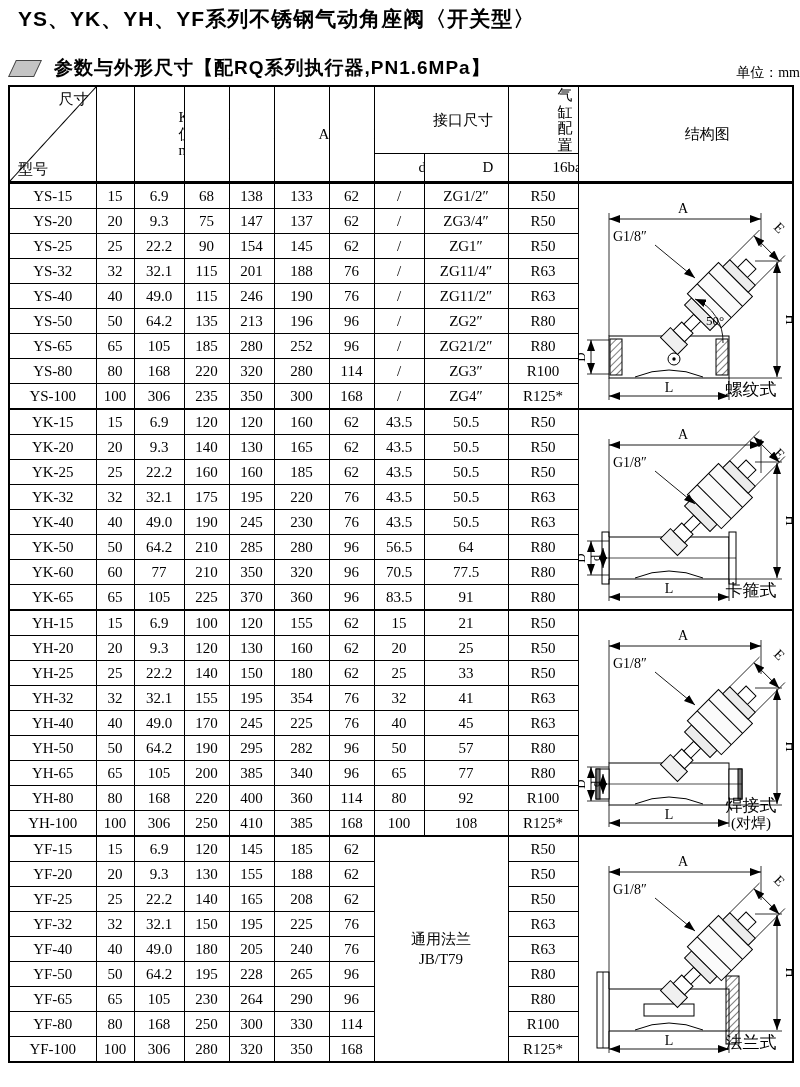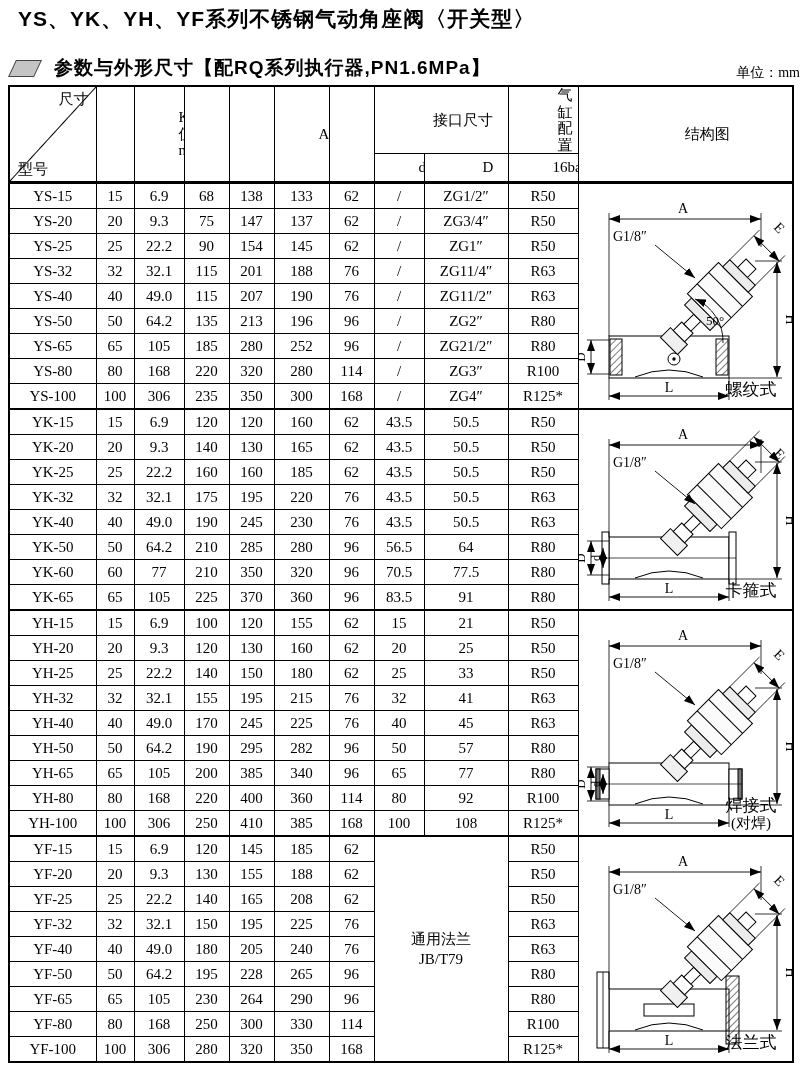--- a/index.html
+++ b/index.html
@@ -188,21 +188,21 @@
           <td>76</td>
           <td>/</td>
           <td>ZG11/4″</td>
           <td>R63</td>
         </tr>
         <tr>
           <td>YS-40</td>
           <td>40</td>
           <td>49.0</td>
           <td>115</td>
-          <td>207</td>
+          <td>246</td>
           <td>190</td>
           <td>76</td>
           <td>/</td>
           <td>ZG11/2″</td>
           <td>R63</td>
         </tr>
         <tr>
           <td>YS-50</td>
           <td>50</td>
           <td>64.2</td>
@@ -490,21 +490,21 @@
           <td>25</td>
           <td>33</td>
           <td>R50</td>
         </tr>
         <tr>
           <td>YH-32</td>
           <td>32</td>
           <td>32.1</td>
           <td>155</td>
           <td>195</td>
-          <td>215</td>
+          <td>354</td>
           <td>76</td>
           <td>32</td>
           <td>41</td>
           <td>R63</td>
         </tr>
         <tr>
           <td>YH-40</td>
           <td>40</td>
           <td>49.0</td>
           <td>170</td>

